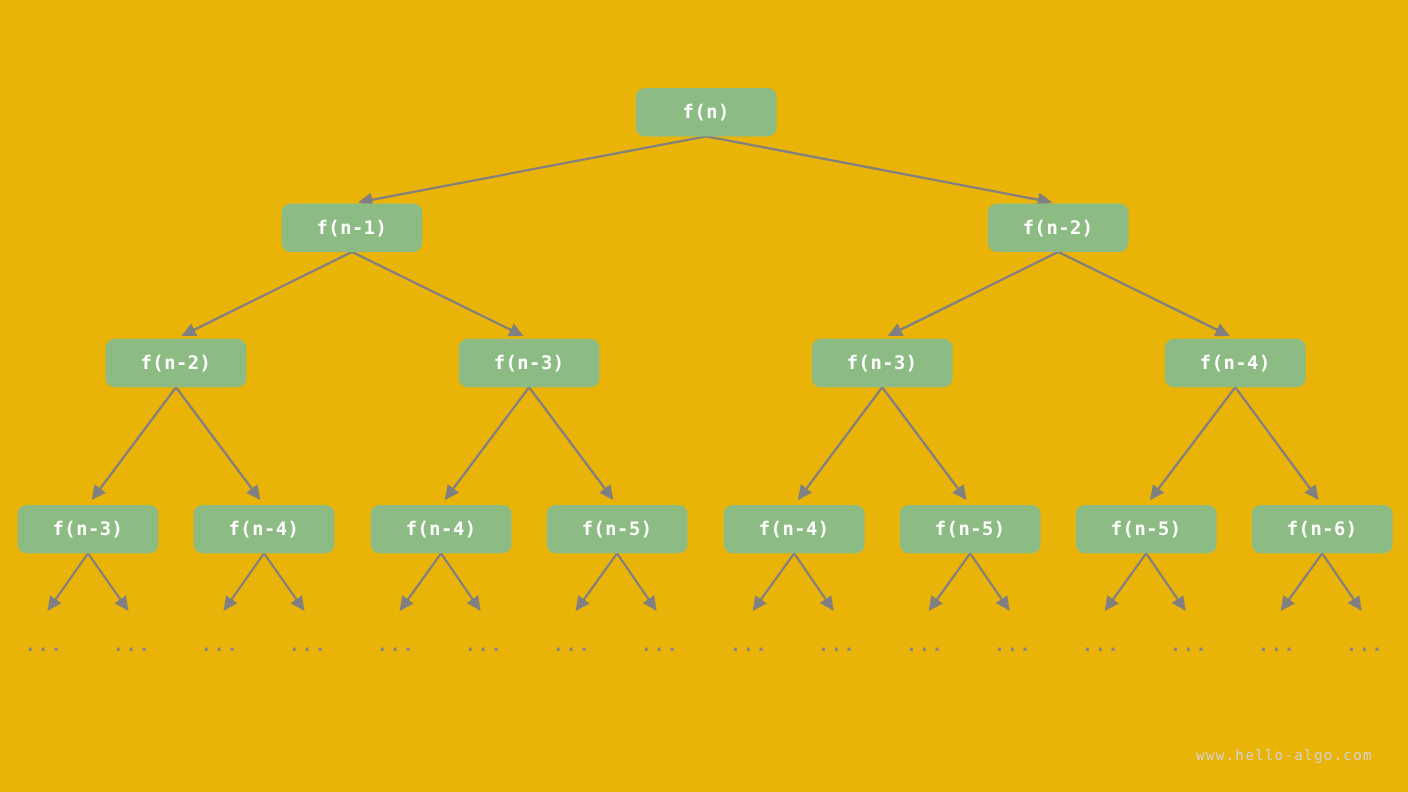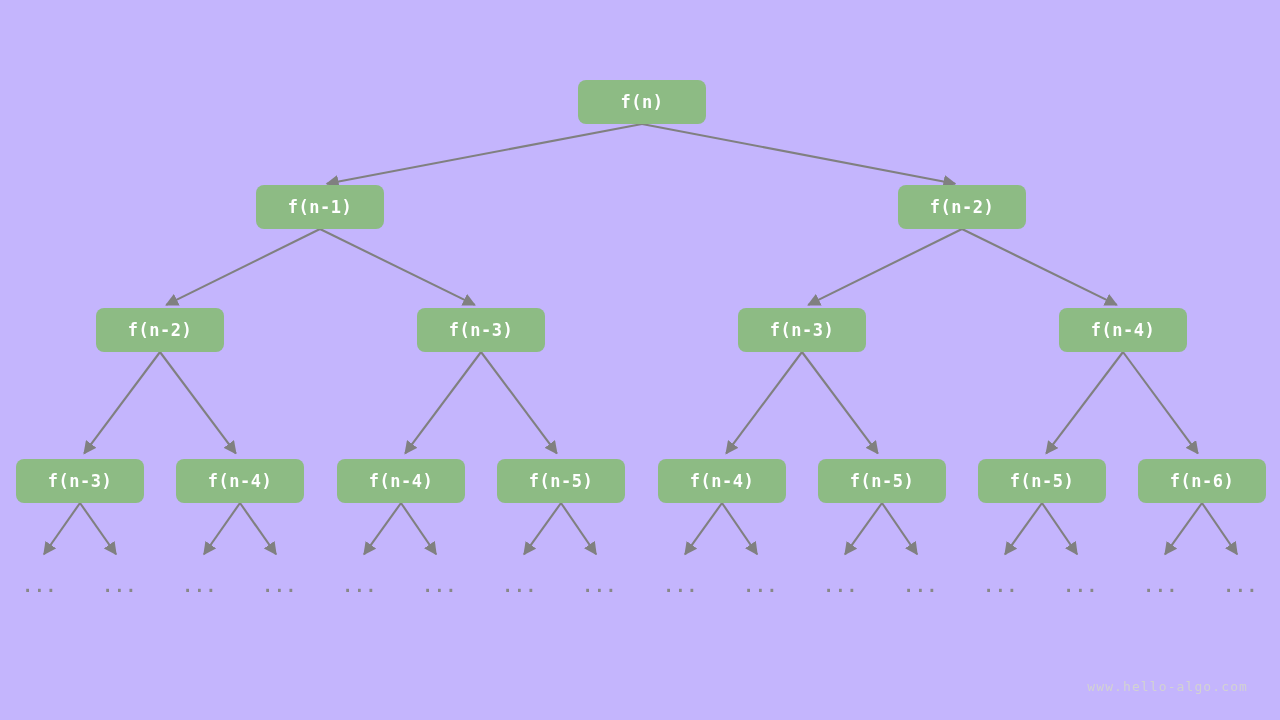--- a/index.html
+++ b/index.html
@@ -11,21 +11,21 @@
   body {
     width: 1280px;
     height: 720px;
     overflow: hidden;
     font-family: "DejaVu Sans Mono", "Liberation Mono", monospace;
   }
   #diagram-root {
     position: relative;
     width: 1280px;
     height: 720px;
-    background: #c4b5fd;
+    background: #eab308;
   }
   #tree-svg {
     position: absolute;
     left: 0;
     top: 0;
     width: 1280px;
     height: 720px;
     display: block;
   }
   .node-box {

